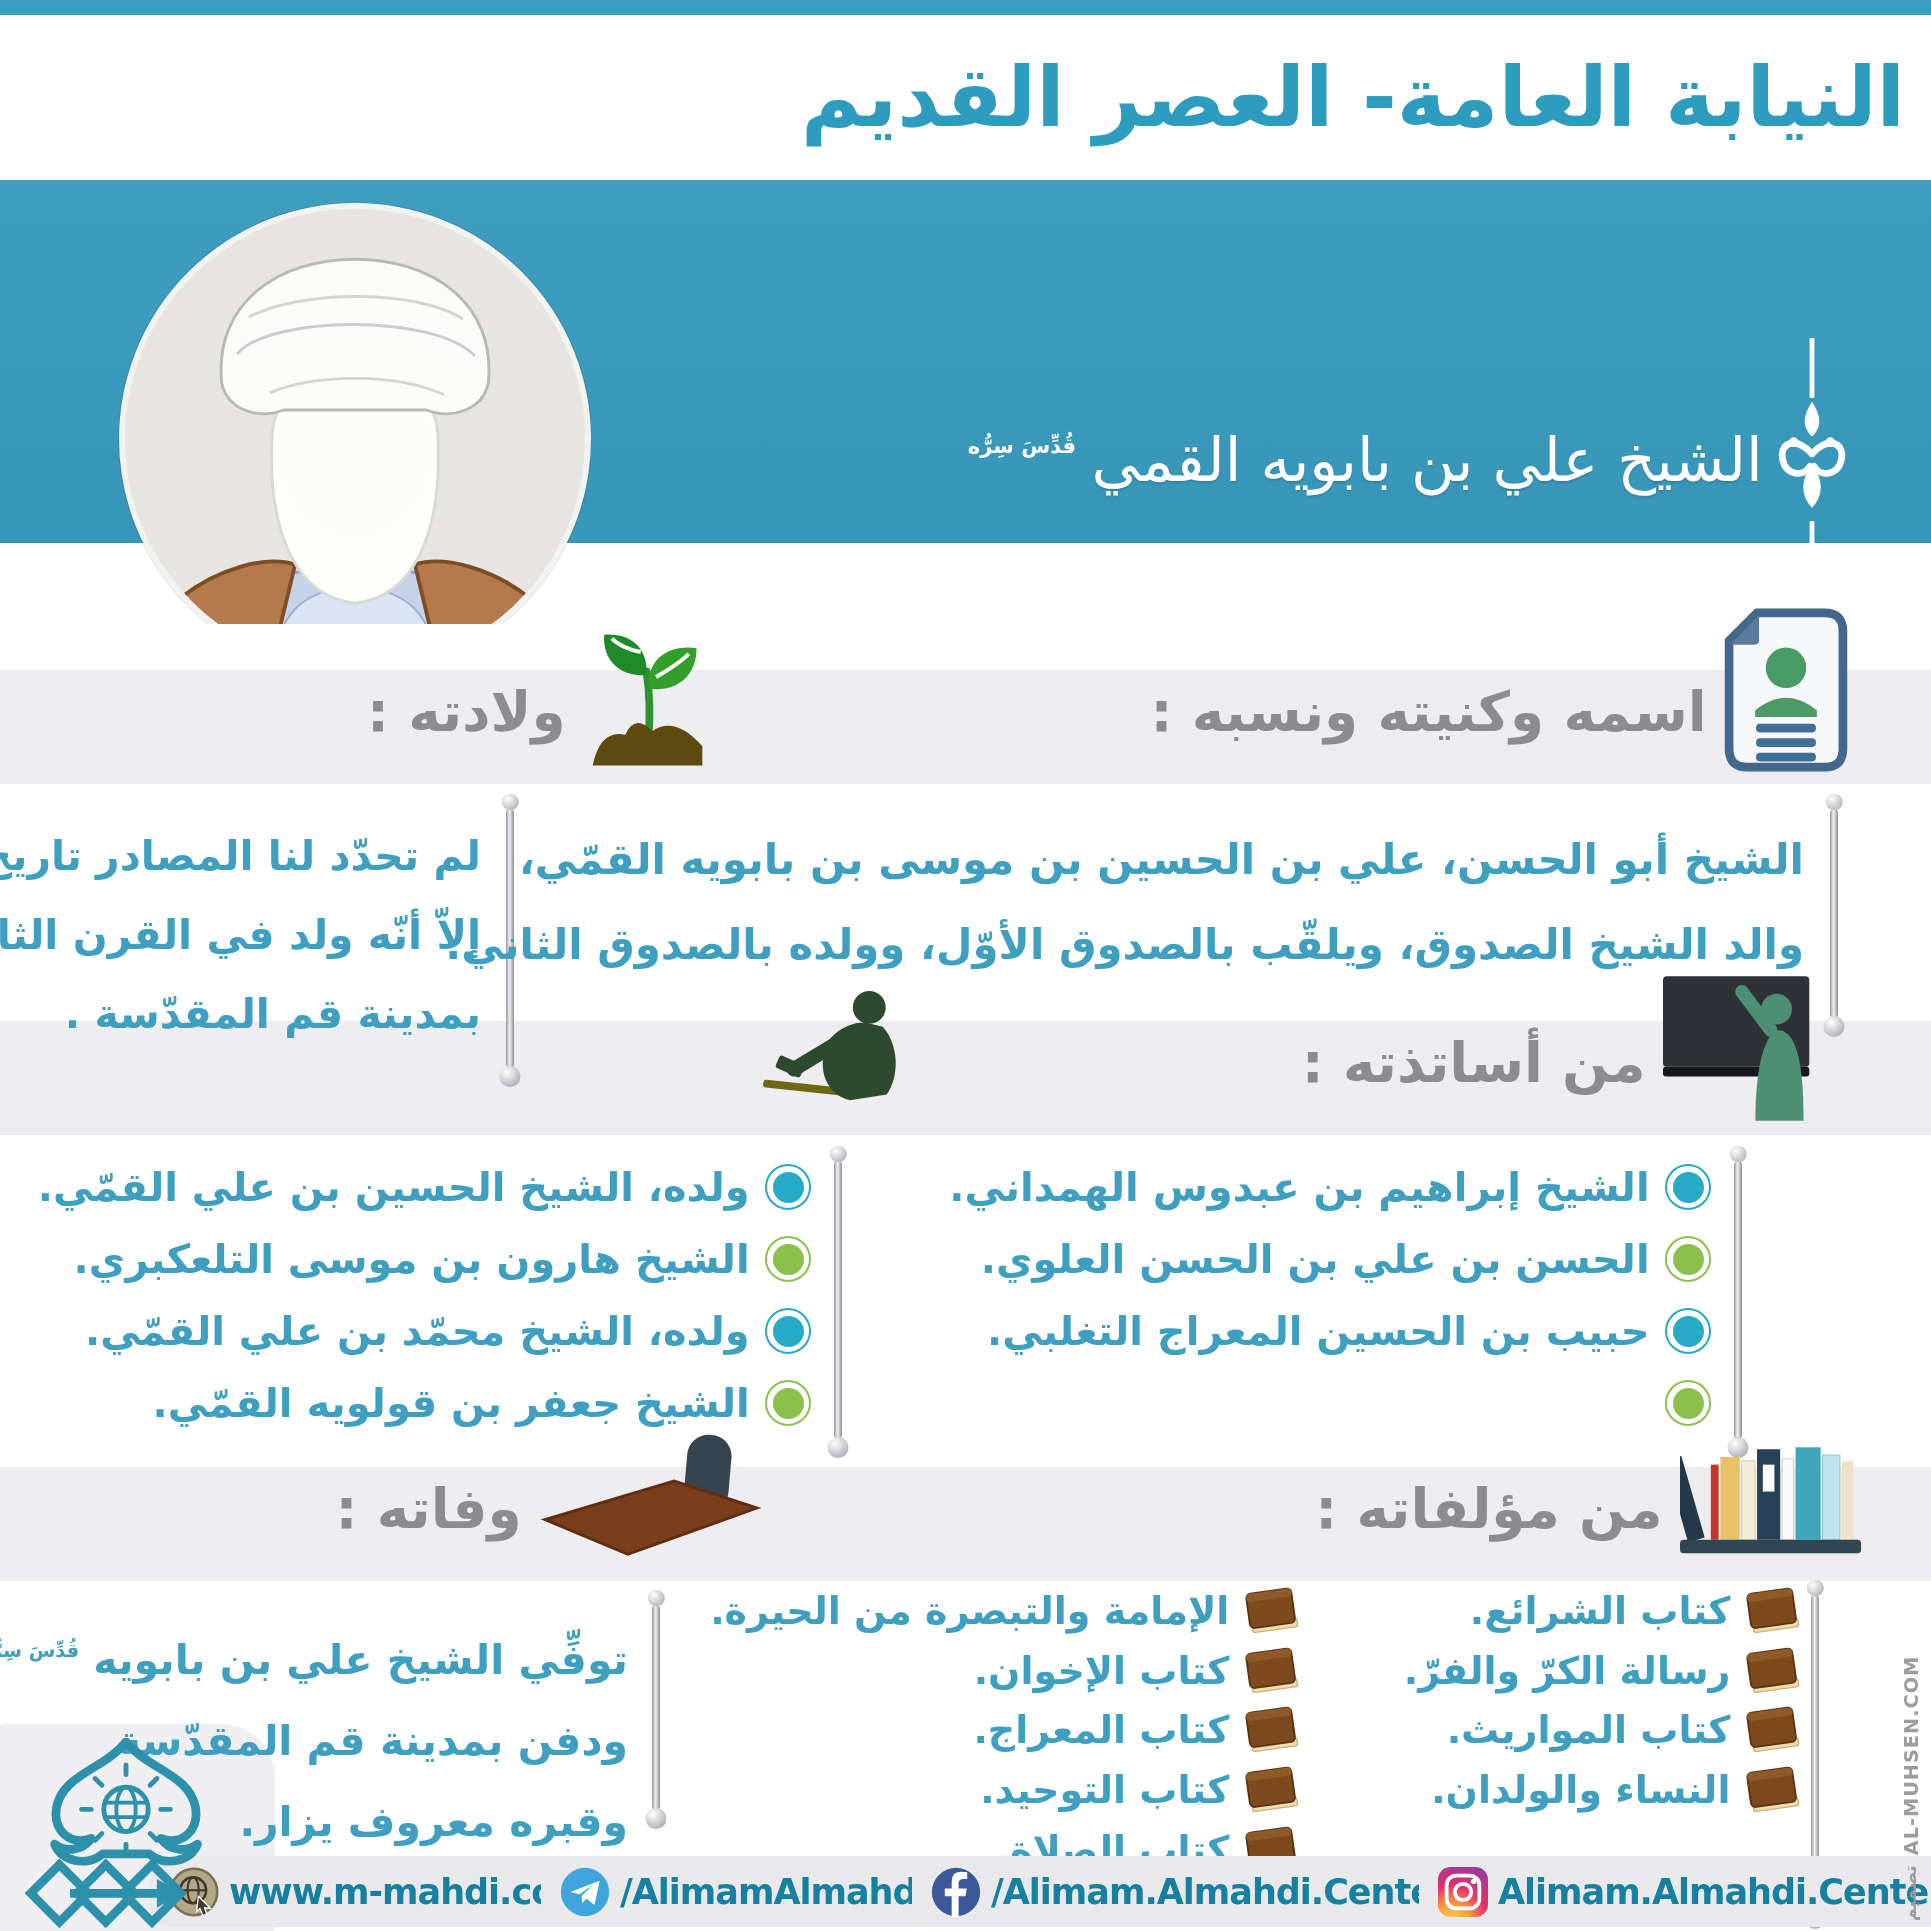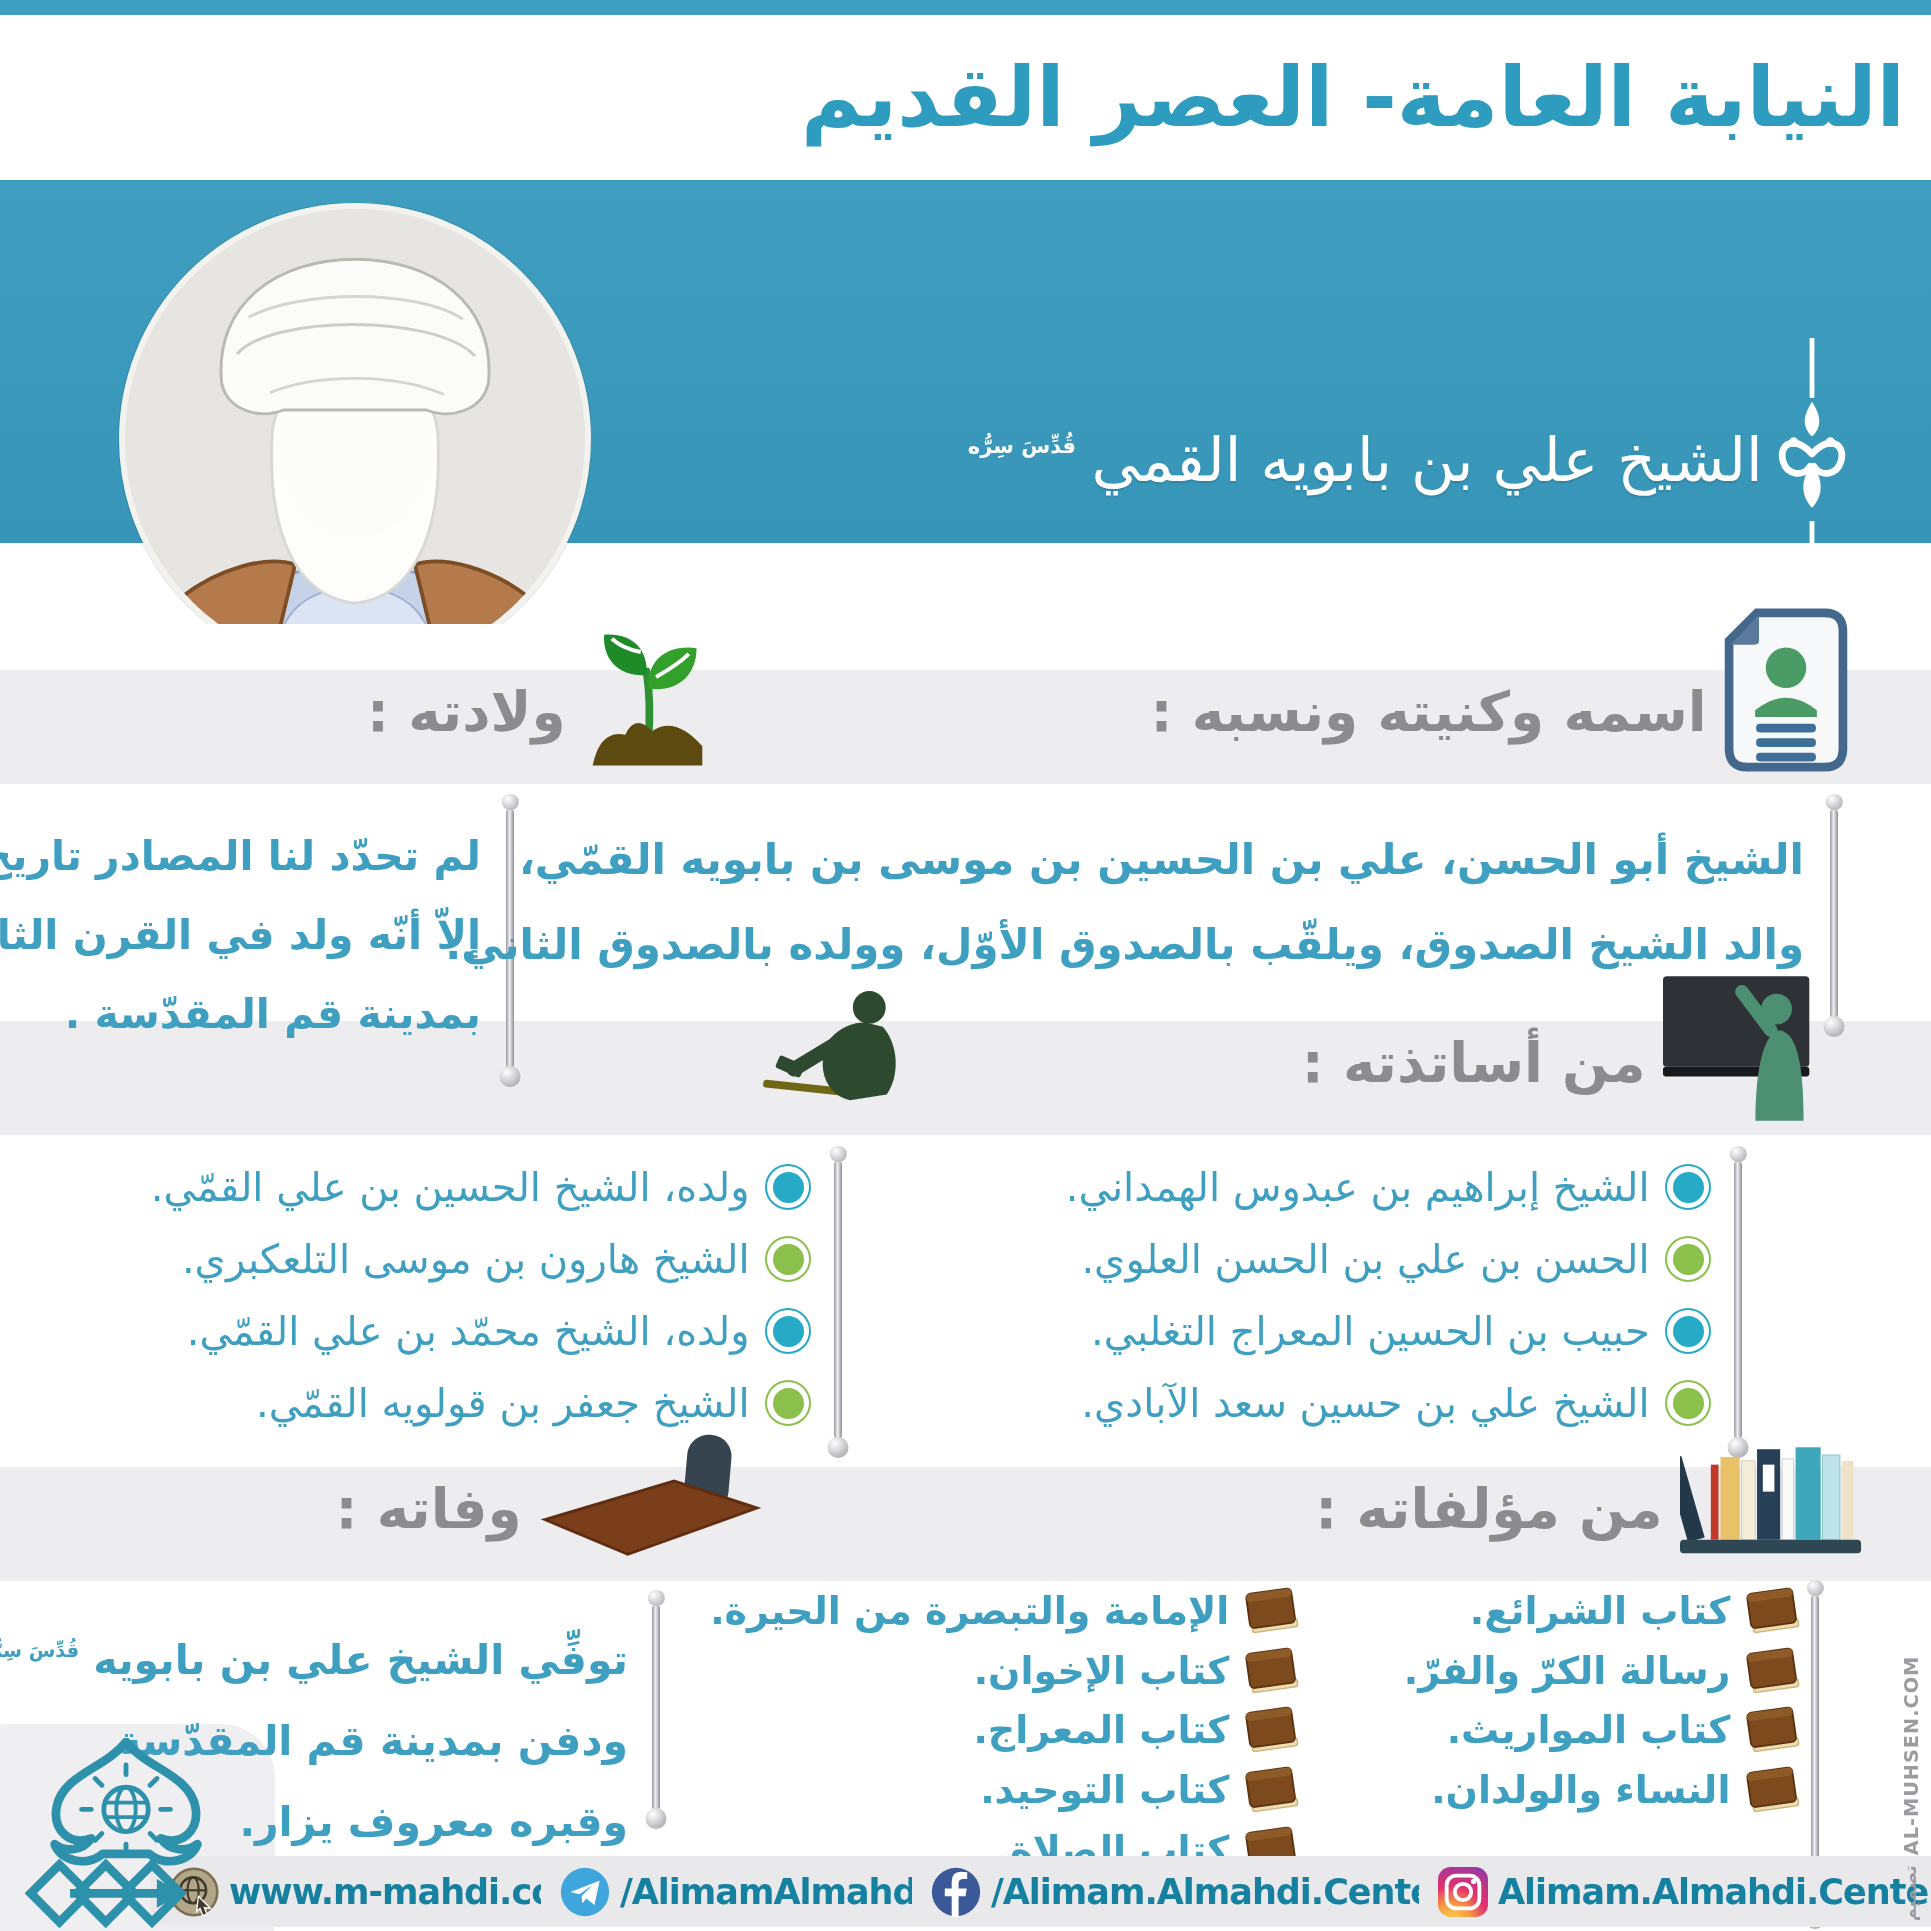--- a/index.html
+++ b/index.html
@@ -39,21 +39,21 @@
   .pole{position:absolute;width:7.7px;border-radius:3.9px;z-index:1;
         background:linear-gradient(90deg,#97979e,#eef0f2 45%,#8d8d94);}
   .pole::before{content:"";position:absolute;top:-15.4px;left:50%;transform:translateX(-50%);
         width:16.4px;height:16.4px;border-radius:50%;background:radial-gradient(circle at 35% 30%,#ffffff,#a2a2a8);}
   .pole::after{content:"";position:absolute;bottom:-19.3px;left:50%;transform:translateX(-50%);
         width:21px;height:21px;border-radius:50%;background:radial-gradient(circle at 35% 30%,#ffffff,#98989f);}
 
   
   .vlist{position:absolute;z-index:2;}
   .vlist .li{display:flex;align-items:center;gap:15.4px;margin-bottom:20px;height:52px;}
-  .vlist .li span.txt{font-size:40px;font-weight:normal;color:#3e9fc1;white-space:nowrap;}
+  .vlist .li span.txt{font-size:40px;font-weight:bold;color:#3e9fc1;white-space:nowrap;}
   .bullet{flex:0 0 auto;width:42px;height:42px;border-radius:50%;display:flex;align-items:center;justify-content:center;}
   .bullet i{display:block;width:31px;height:31px;border-radius:50%;}
   .b-teal{border:2.9px solid #27aac5;} .b-teal i{background:#27aac5;}
   .b-green{border:2.9px solid #8cc04d;} .b-green i{background:#8cc04d;}
 
   
   .wlist{position:absolute;z-index:2;}
   .wlist .li{display:flex;align-items:center;gap:11.6px;margin-bottom:7.7px;height:52px;}
   .wlist .li span.txt{font-size:38px;font-weight:bold;color:#3e9fc1;white-space:nowrap;}
 
@@ -201,21 +201,20 @@
     <div class="li">
       <span class="bullet b-teal">
           <i></i>
         </span>
       <span class="txt">حبيب بن الحسين المعراج التغلبي.</span>
     </div>
     <div class="li">
       <span class="bullet b-green">
           <i></i>
         </span>
-      <span class="txt">الشيخ علي بن حسين سعد الآبادي.</span>
     </div>
   </div>
 
   <div class="pole" style="right:1089px;top:1161px;height:278px"></div>
   <div class="vlist" style="right:1120px;top:1161px">
     <div class="li">
       <span class="bullet b-teal">
           <i></i>
         </span>
       <span class="txt">ولده، الشيخ الحسين بن علي القمّي.</span>

